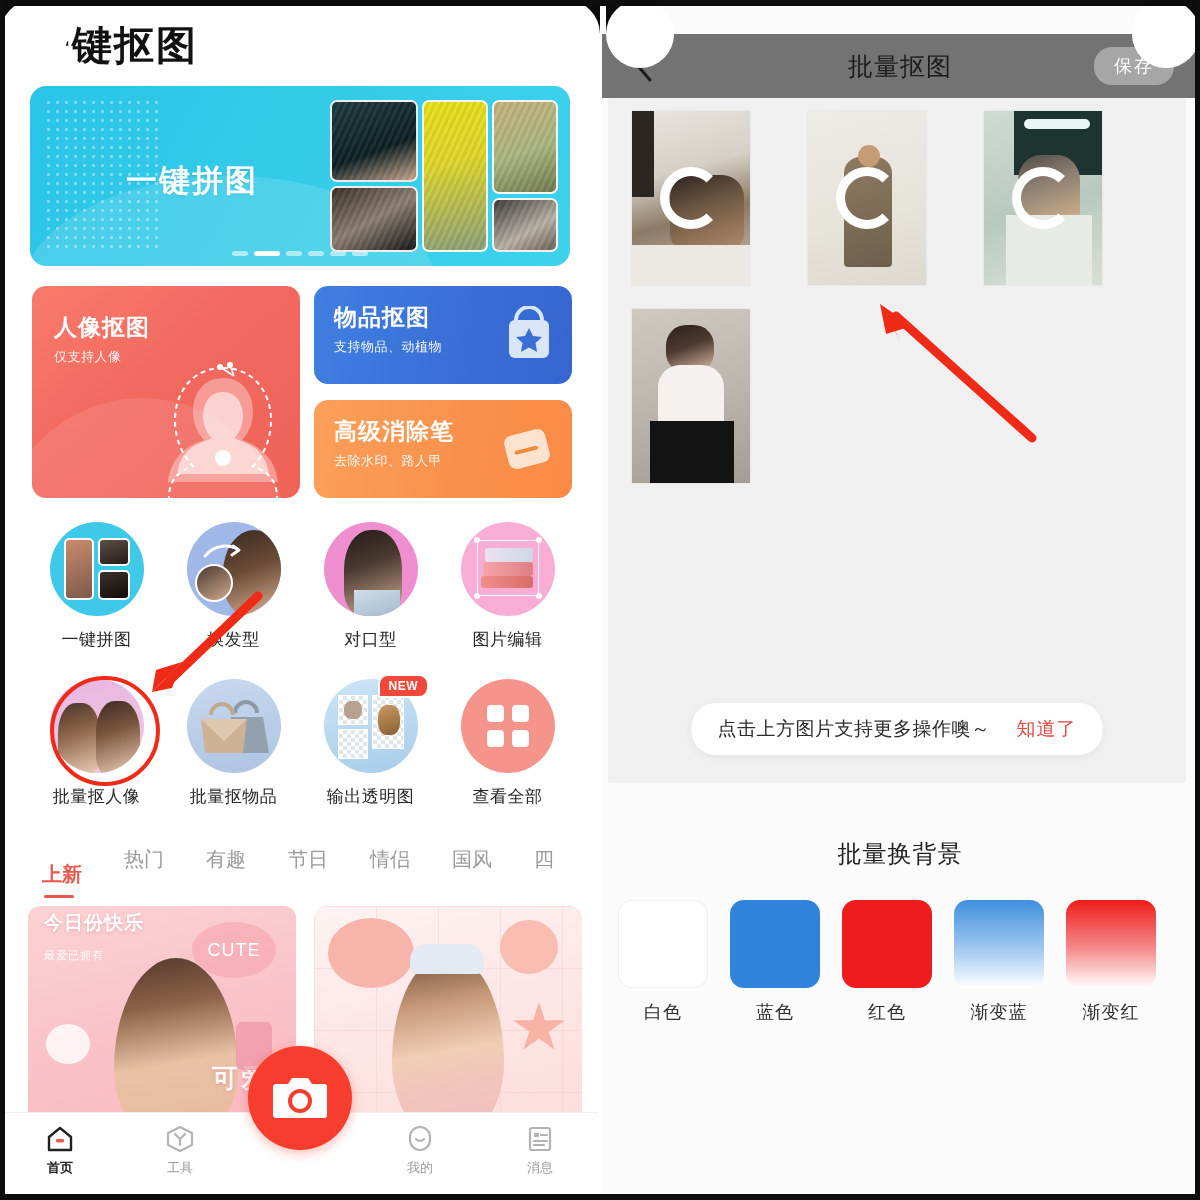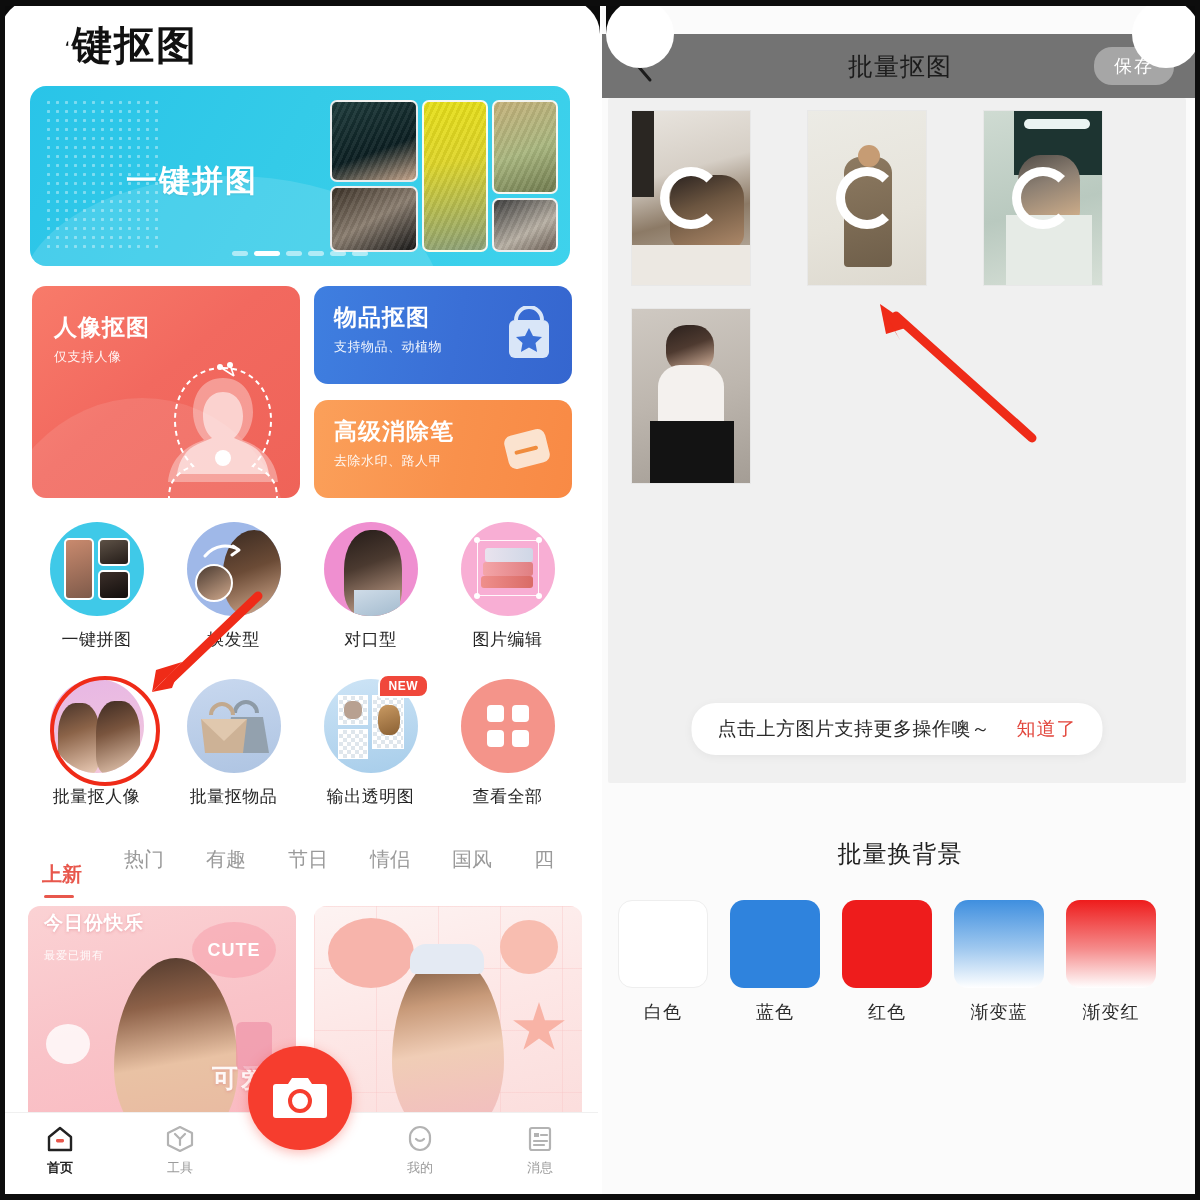--- a/index.html
+++ b/index.html
@@ -123,21 +123,21 @@
 
   
   .feed { position: absolute; left: 28px; top: 906px; display: flex; gap: 18px; }
   .feedcard { width: 268px; height: 230px; border-radius: 12px; overflow: hidden; position: relative; }
   .fc1 { background: linear-gradient(165deg,#fbd2d4 0%, #f9c3c8 50%, #fab9c0 100%); }
   .fc2 { background: linear-gradient(165deg,#fdf3f2 0%, #fde7e6 45%, #fbdcdb 100%); }
   .fc-text { position: absolute; left: 16px; top: 4px; color: #fff; font-size: 19px; font-weight: 700;
      text-shadow: 0 1px 3px rgba(220,120,130,.45); letter-spacing: 1px; }
   .fc-sub { position: absolute; left: 16px; top: 42px; color: rgba(255,255,255,.9); font-size: 11px; letter-spacing: 1px;}
   .fc-cute { position: absolute; right: 20px; top: 16px; width: 84px; height: 56px; border-radius: 50%;
-     background: rgba(247,150,165,.45); color: #fff; font-size: 18px; font-weight: 700;
+     background: rgba(247,150,165,.45); color: #fff; font-size: 18px; font-weight: 400;
      display:flex;align-items:center;justify-content:center; letter-spacing:1px; }
   .fc-ke { position: absolute; right: 26px; bottom: 40px; color: rgba(255,255,255,.92); font-size: 26px; font-weight:700;
      letter-spacing: 3px; text-shadow: 0 1px 3px rgba(220,120,130,.5); }
   .silhouette { position: absolute; border-radius: 50% 50% 46% 46% / 58% 58% 42% 42%; }
 
   
   .navbar { position: absolute; left: 0; bottom: 6px; width: 600px; height: 82px; background: #fff;
      border-top: 1px solid #f0f0f0; display: flex; align-items: flex-start; padding-top: 12px; z-index: 20; }
   .navitem { flex: 1; display: flex; flex-direction: column; align-items: center; gap: 6px; }
   .navlabel { font-size: 13px; color: #9b9b9b; }

